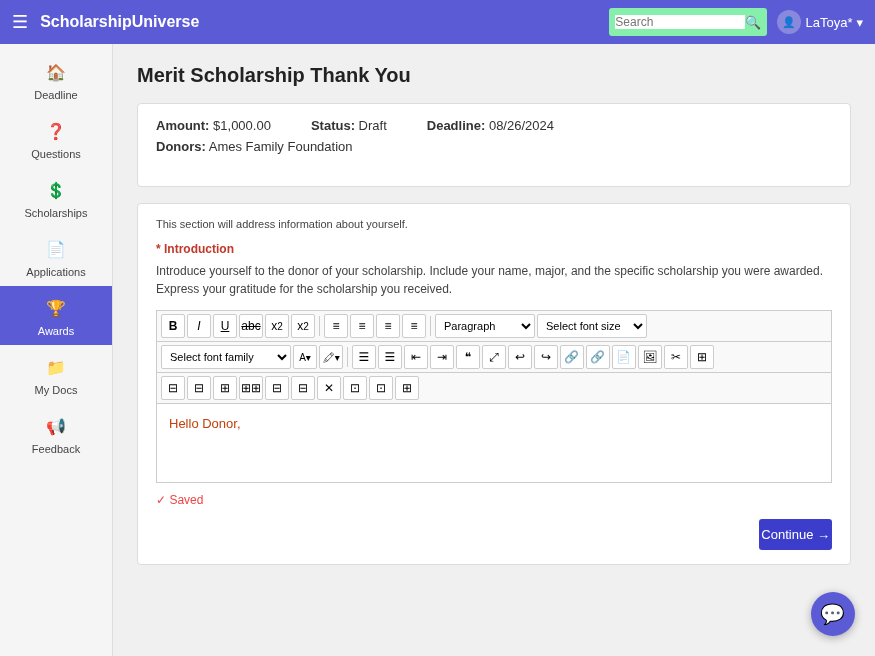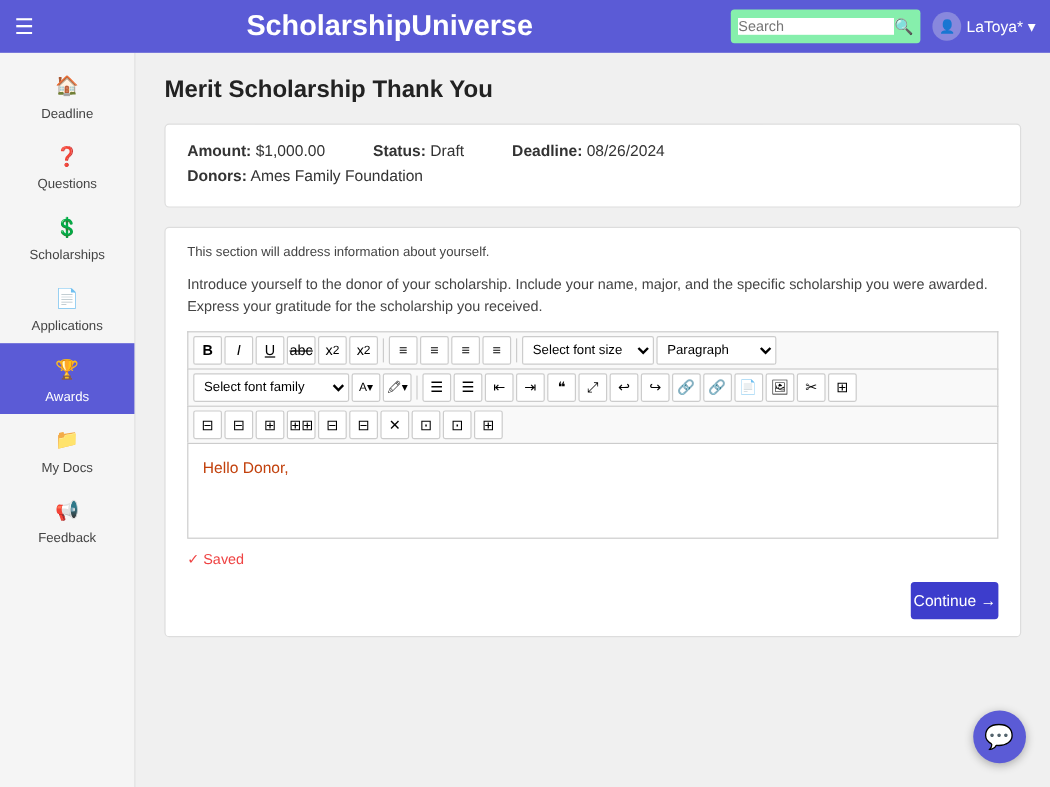--- a/index.html
+++ b/index.html
@@ -9,21 +9,21 @@
     .topbar {
       background: #5b5bd6;
       height: 44px;
       display: flex;
       align-items: center;
       padding: 0 12px;
       flex-shrink: 0;
       position: relative;
     }
     .topbar-menu-icon { color: white; font-size: 18px; cursor: pointer; margin-right: 12px; }
-    .topbar-title { color: white; font-size: 24px; font-weight: bold; flex: 1; text-align: center; }
+    .topbar-title { color: white; font-size: 16px; font-weight: bold; flex: 1; }
     .topbar-search {
       display: flex;
       align-items: center;
       background: #86efac;
       border-radius: 3px;
       padding: 2px 6px;
       height: 28px;
     }
     .topbar-search input {
       border: none;
@@ -97,21 +97,21 @@
     }
 
     .info-card {
       background: white;
       border: 1px solid #ddd;
       border-radius: 4px;
       padding: 14px 18px;
       margin-bottom: 16px;
     }
     .info-row { display: flex; gap: 40px; margin-bottom: 6px; }
-    .info-row:last-child { margin-bottom: 4px; }
+    .info-row:last-child { margin-bottom: 18px; }
     .info-label { font-weight: bold; color: #333; }
     .info-value { color: #333; }
 
     
     .editor-card {
       background: white;
       border: 1px solid #ddd;
       border-radius: 4px;
       padding: 14px 18px;
       margin-bottom: 16px;
@@ -307,20 +307,21 @@
       <div class="info-row">
         <span>
           <span class="info-label">Donors:</span>
           <span class="info-value"> Ames Family Foundation</span>
         </span>
       </div>
     </div>
 
     <div class="editor-card">
       <div class="section-desc">This section will address information about yourself.</div>
+      <div class="intro-label">* Introduction</div>
       <div class="intro-desc">Introduce yourself to the donor of your scholarship. Include your name, major, and the specific scholarship you were awarded. Express your gratitude for the scholarship you received.</div>
 
       <div class="toolbar-row">
         <button class="tb-btn">
             <b>B</b>
           </button>
         <button class="tb-btn">
             <i>I</i>
           </button>
         <button class="tb-btn">
@@ -330,30 +331,30 @@
             <s>abc</s>
           </button>
         <button class="tb-btn">x<sub>2</sub></button>
         <button class="tb-btn">x<sup>2</sup></button>
         <div class="tb-divider"></div>
         <button class="tb-btn">≡</button>
         <button class="tb-btn">≡</button>
         <button class="tb-btn">≡</button>
         <button class="tb-btn">≡</button>
         <div class="tb-divider"></div>
-        <select class="tb-select tb-select-fontsize">
-          <option value="">Select font size</option>
-          <option>8</option><option>10</option><option>12</option><option>14</option>
-          <option>16</option><option>18</option><option>24</option><option>36</option>
-        </select>
         <select class="tb-select tb-select-paragraph">
           <option>Paragraph</option>
           <option>Heading 1</option>
           <option>Heading 2</option>
           <option>Heading 3</option>
+        </select>
+        <select class="tb-select tb-select-fontsize">
+          <option value="">Select font size</option>
+          <option>8</option><option>10</option><option>12</option><option>14</option>
+          <option>16</option><option>18</option><option>24</option><option>36</option>
         </select>
       </div>
 
       <div class="toolbar-row">
         <select class="tb-select tb-select-fontfamily">
           <option value="">Select font family</option>
           <option>Arial</option><option>Times New Roman</option><option>Courier New</option>
         </select>
         <button class="tb-color-btn">A▾</button>
         <button class="tb-color-btn">🖍▾</button>

